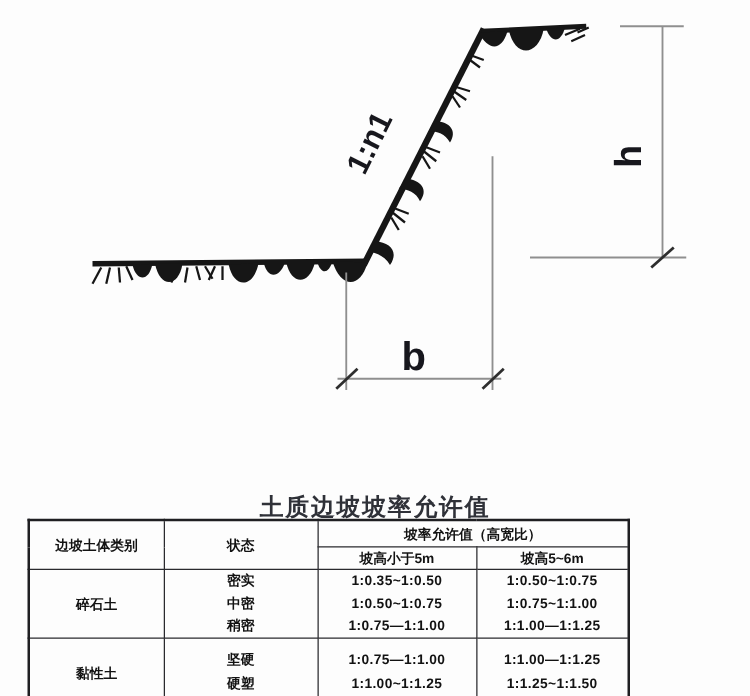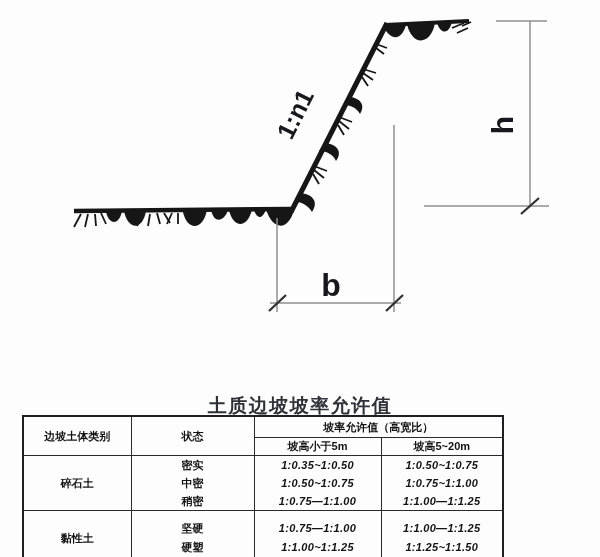--- a/index.html
+++ b/index.html
@@ -21,21 +21,21 @@
     border:1px solid #2a2a2e;padding:0;margin:0;
     text-align:center;vertical-align:middle;
     font-size:11px;font-weight:bold;color:#121212;
   }
   tr.hdrA th{height:20px;}
   tr.hdrB th{height:17px;text-align:center;}
   tr.block1{height:54px;}
   tr.block2{height:56px;}
   .ln{height:18px;line-height:18px;}
   .ln2{height:19px;line-height:19px;}
-  .val{letter-spacing:0.3px;font-style:italic;}
+  .val{letter-spacing:0.3px;}
 </style>
 </head>
 <body>
 
 <div id="page">
 
   <svg class="diagram" width="600" height="345" viewBox="0 0 600 345">
 
     <g stroke="#161616" fill="none">
       <path d="M74,211 L293,209" stroke-width="4.5"></path>
@@ -119,21 +119,21 @@
         <col style="width:122px">
     </colgroup>
     <tbody>
         <tr class="hdrA">
       <th rowspan="2">边坡土体类别</th>
       <th rowspan="2">状态</th>
       <th colspan="2">坡率允许值（高宽比）</th>
     </tr>
     <tr class="hdrB">
       <th>坡高小于5m</th>
-      <th>坡高5~20m</th>
+      <th>坡高5~6m</th>
     </tr>
     <tr class="block1">
       <td>碎石土</td>
       <td>
         <div class="ln">密实</div>
         <div class="ln">中密</div>
         <div class="ln">稍密</div>
       </td>
       <td>
         <div class="ln val">1:0.35~1:0.50</div>

